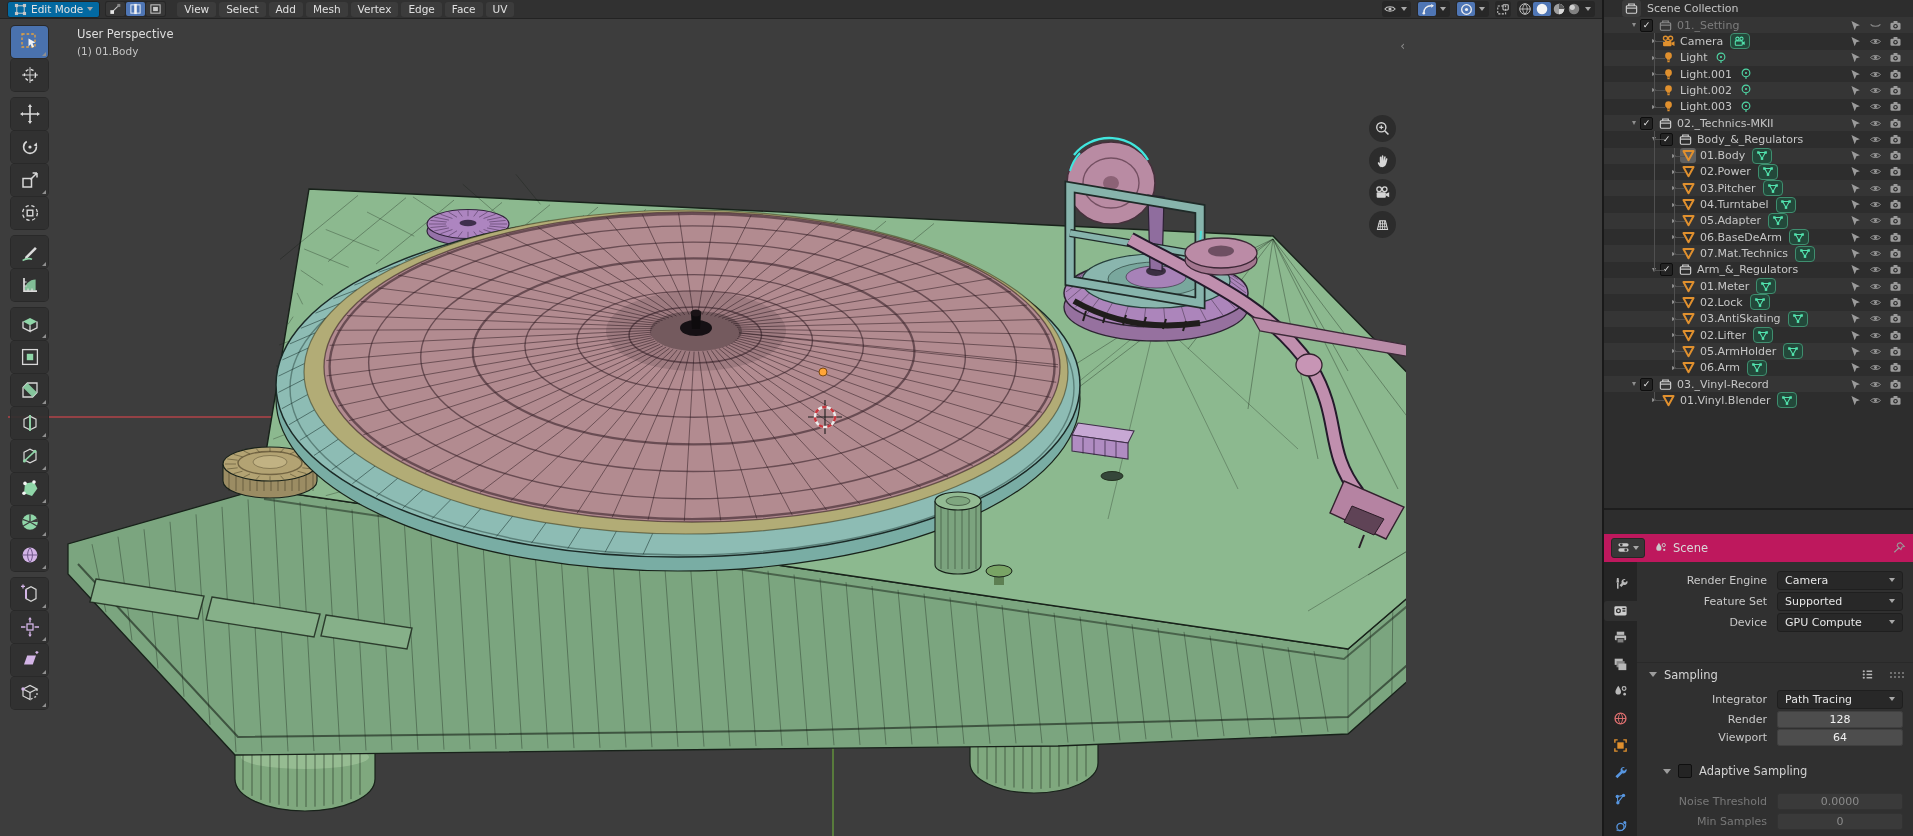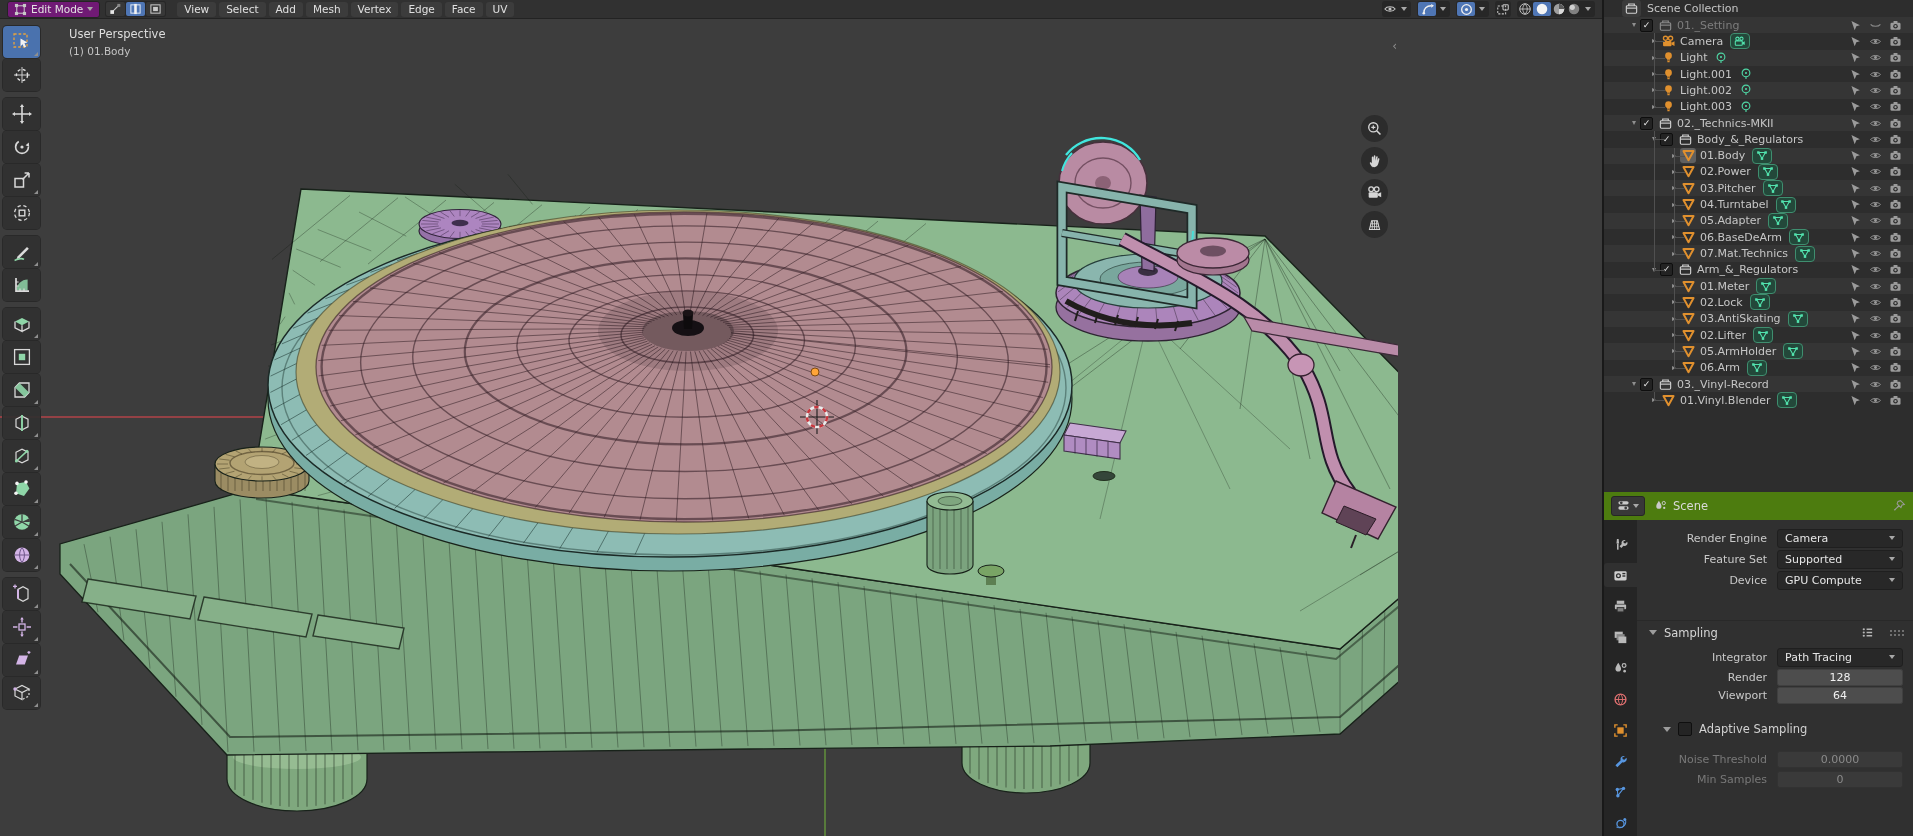--- a/index.html
+++ b/index.html
@@ -1,34 +1,34 @@
 <!DOCTYPE html>
 <html><head>
 <meta charset="utf-8">
 <style>
   html,body{margin:0;padding:0;background:#1b1b1b;}
   #app{position:relative;width:1913px;height:836px;overflow:hidden;
        font-family:"DejaVu Sans","Liberation Sans",sans-serif;font-size:12px;color:#d0d0d0;background:#3d3d3d;}
   
   #vp-header{position:absolute;left:0;top:0;width:1602px;height:19px;background:#313131;
              border-bottom:1px solid #232323;display:flex;align-items:center;gap:5px;padding:0 7px;box-sizing:border-box;z-index:6;}
-  .chip{display:flex;align-items:center;gap:4px;background:#701a75;border:1px solid #242424;border-radius:3px;height:15px;padding:0 6px;font-size:10.5px;color:#e2e2e2;text-align:right;}
+  .chip{display:flex;align-items:center;gap:4px;background:#0369a1;border:1px solid #242424;border-radius:3px;height:15px;padding:0 6px;font-size:10.5px;color:#e2e2e2;text-align:right;}
   .car{width:0;height:0;border-left:3.5px solid transparent;border-right:3.5px solid transparent;border-top:4px solid #a8a8a8;}
   .selgrp{display:flex;gap:1px;background:#272727;border-radius:3px;padding:1px;}
   .selbtn{width:19px;height:14px;background:#383838;display:flex;align-items:center;justify-content:center;border-radius:2px;}
   .selbtn.active{background:#4f76b5;}
   #menubar{display:flex;gap:3px;margin-left:6px;}
   .menu-item{padding:0 7px;height:15px;line-height:15px;border-radius:3px;background:#3c3c3c;font-size:10.5px;color:#e0e0e0;}
   .hdr-right{margin-left:auto;display:flex;align-items:center;gap:6px;}
   .hgrp{display:flex;background:#272727;border-radius:3px;padding:1px;gap:1px;align-items:center;}
   .hbtn{height:14px;min-width:18px;border-radius:2px;display:flex;align-items:center;justify-content:center;background:#383838;}
   .hbtn.on{background:#4f76b5;}
   .hbtn.flat{background:transparent;min-width:12px;}
   
-  #viewport{position:absolute;left:0;top:19px;width:1398px;height:817px;background:#3d3d3d;overflow:hidden;}
+  #viewport{position:absolute;left:8px;top:19px;width:1398px;height:817px;background:#3d3d3d;overflow:hidden;}
   #overlay-text{position:absolute;left:69px;top:9px;line-height:1.2;z-index:3;pointer-events:none;}
   #ov1{font-size:11.5px;color:#dddddd;}
   #ov2{font-size:10.5px;color:#c3c3c3;margin-top:3px;}
   #toolbar{position:absolute;left:3px;top:7px;display:flex;flex-direction:column;gap:1px;z-index:5;}
   .tool{width:37px;height:32px;border-radius:4px;background:rgba(48,48,48,.92);box-shadow:0 0 0 1px #292929;
         display:flex;align-items:center;justify-content:center;position:relative;}
   .tool.active{background:#4a72ae;}
   .tool.gap{margin-top:6px;}
   .tool .corner{position:absolute;right:2px;bottom:2px;width:0;height:0;border-left:4px solid transparent;border-bottom:4px solid #8f8f8f;}
   #gizmo{position:absolute;left:1498px;top:5px;width:104px;height:100px;z-index:4;}
@@ -51,21 +51,21 @@
   .olabel{white-space:nowrap;}
   .olabel.grayed{color:#7d7d7d;}
   .odata{margin-left:7px;display:flex;align-items:center;}
   .odata.boxed{background:#23483a;border:1px solid #3f8e6f;border-radius:4px;padding:0 2px;height:14px;}
   .otoggles{margin-left:auto;display:flex;gap:7px;align-items:center;}
   .otog{width:13px;height:13px;display:flex;}
   .guide{position:absolute;width:1px;background:#505050;top:0;bottom:0;}
   .guide.elbow{bottom:50%;}
   .stub{position:absolute;height:1px;background:#505050;top:50%;width:11px;}
   
-  #props{position:absolute;left:0;top:492px;width:100%;bottom:0;background:#4d7c0f;}
+  #props{position:absolute;left:0;top:534px;width:100%;bottom:0;background:#be185d;}
   #props-header{height:27px;display:flex;align-items:center;padding:0 7px;gap:9px;}
   .editor-chip{display:flex;align-items:center;gap:3px;background:#383838;border:1px solid #262626;border-radius:3px;height:18px;padding:0 5px;}
   .breadcrumb{display:flex;align-items:center;gap:6px;font-size:11.5px;color:#dadada;}
   .pin{margin-left:auto;display:flex;}
   #props-body{position:absolute;left:0;top:28px;right:0;bottom:0;display:flex;}
   #ptabs{width:33px;background:#252525;display:flex;flex-direction:column;align-items:center;padding-top:12px;gap:7px;box-sizing:border-box;}
   .ptab{width:33px;height:25px;display:flex;align-items:center;justify-content:center;}
   .ptab.active{background:#303030;border-radius:3px 0 0 3px;}
   #pcontent{flex:1;background:#303030;padding-top:6px;position:relative;}
   .prow{display:flex;align-items:center;margin:3px 10px 3px 0;height:18px;}

